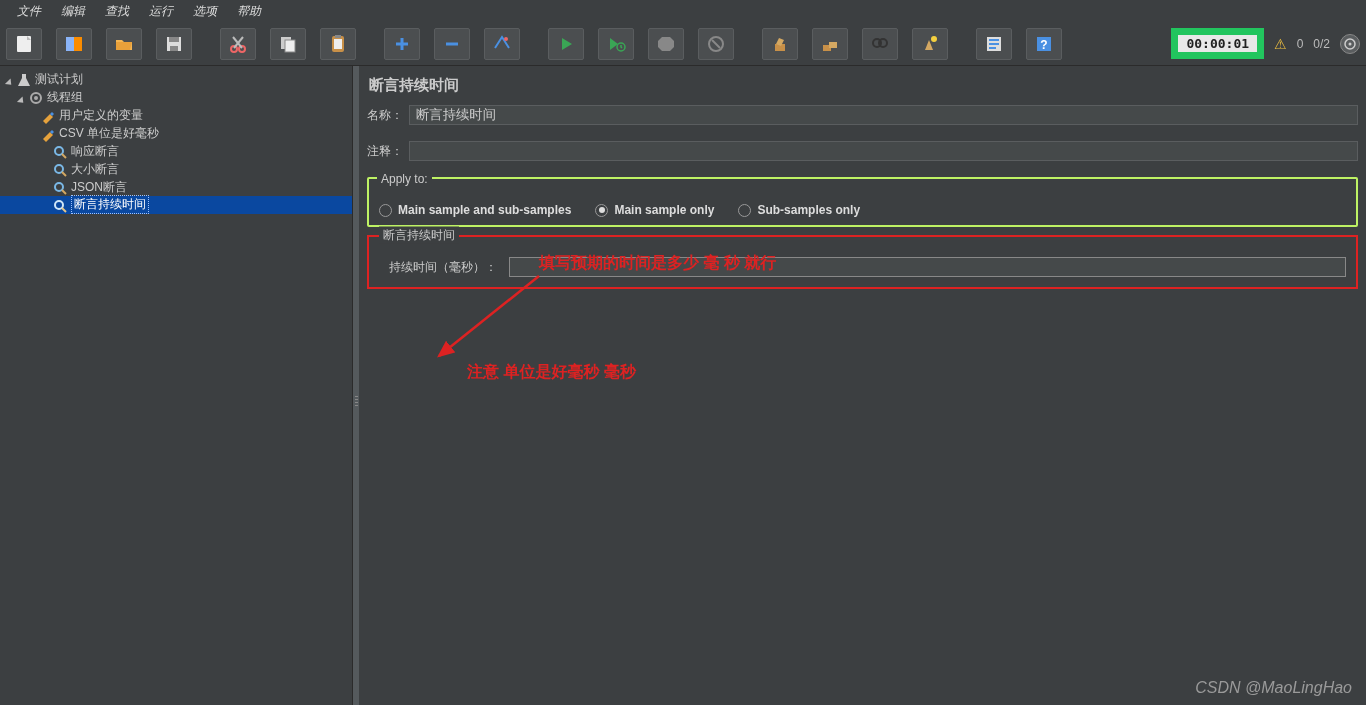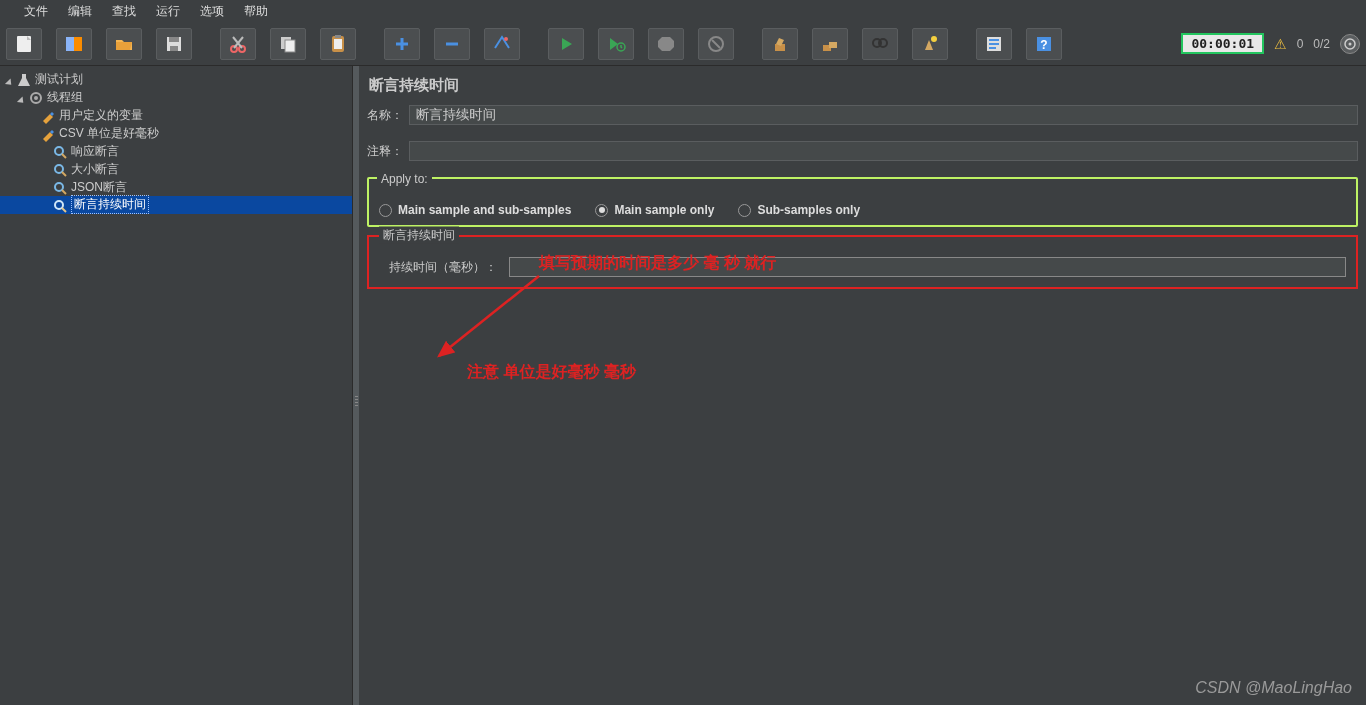--- a/index.html
+++ b/index.html
@@ -4,22 +4,22 @@
 <style>
   * { box-sizing: border-box; margin: 0; padding: 0; }
   body {
     width: 1366px; height: 705px;
     background: #3c3f41; color: #bbb;
     font-family: "Microsoft YaHei", Arial, sans-serif;
     font-size: 12px; overflow: hidden; position: relative;
   }
   .menubar {
     display: flex; align-items: center;
-    height: 22px; padding: 0 14px;
-    background: #3c3f41; color: #ddd;
+    height: 22px; padding: 0 7px;
+    background: #3c3f41; color: #ddd; font-style: italic;
   }
   .menu-item { padding: 2px 10px; cursor: default; }
   .toolbar {
     display: flex; align-items: center;
     height: 44px; padding: 0 6px;
     background: #3c3f41; border-bottom: 1px solid #2b2b2b;
   }
   .tbtn {
     width: 36px; height: 32px;
     display: flex; align-items: center; justify-content: center;
@@ -28,21 +28,21 @@
     cursor: pointer;
   }
   .tool-gap { width: 14px; }
   svg { display: block; }
   .toolbar-right {
     margin-left: auto; display: flex; align-items: center; gap: 10px;
     color: #bbb;
   }
   .timer-box {
     background: #e8e8e8; color: #222;
-    border: 2px solid #22c55e; padding: 1px 8px;
+    border: 7px solid #22c55e; padding: 1px 8px;
     font-family: monospace; font-size: 13px; font-weight: bold;
   }
   .warn-tri { color: #f0c040; font-size: 14px; }
   .circle-btn {
     width: 20px; height: 20px; border-radius: 50%;
     background: #5a5d5f; border: 1px solid #888;
     display:flex; align-items:center; justify-content:center;
   }
   .main {
     display: flex; height: calc(100% - 66px);

